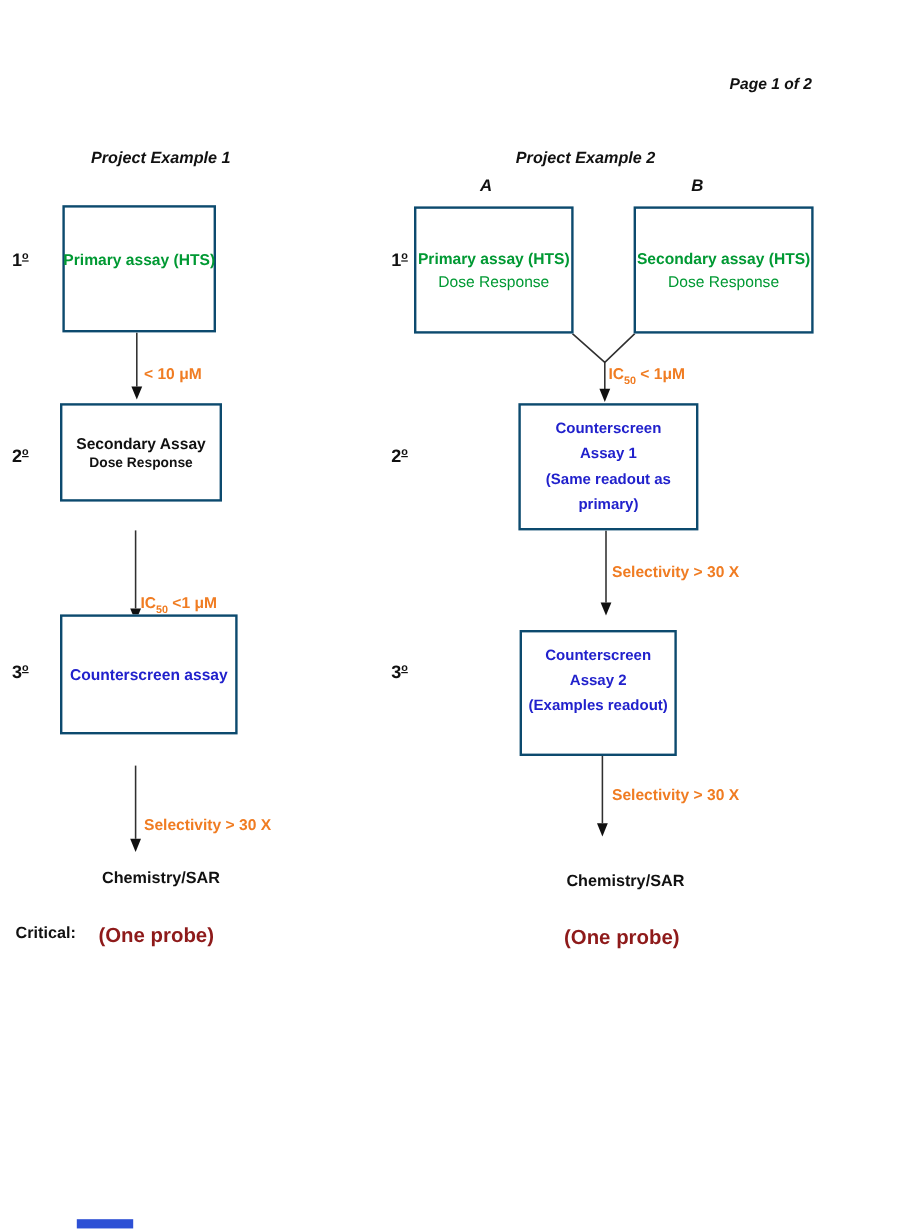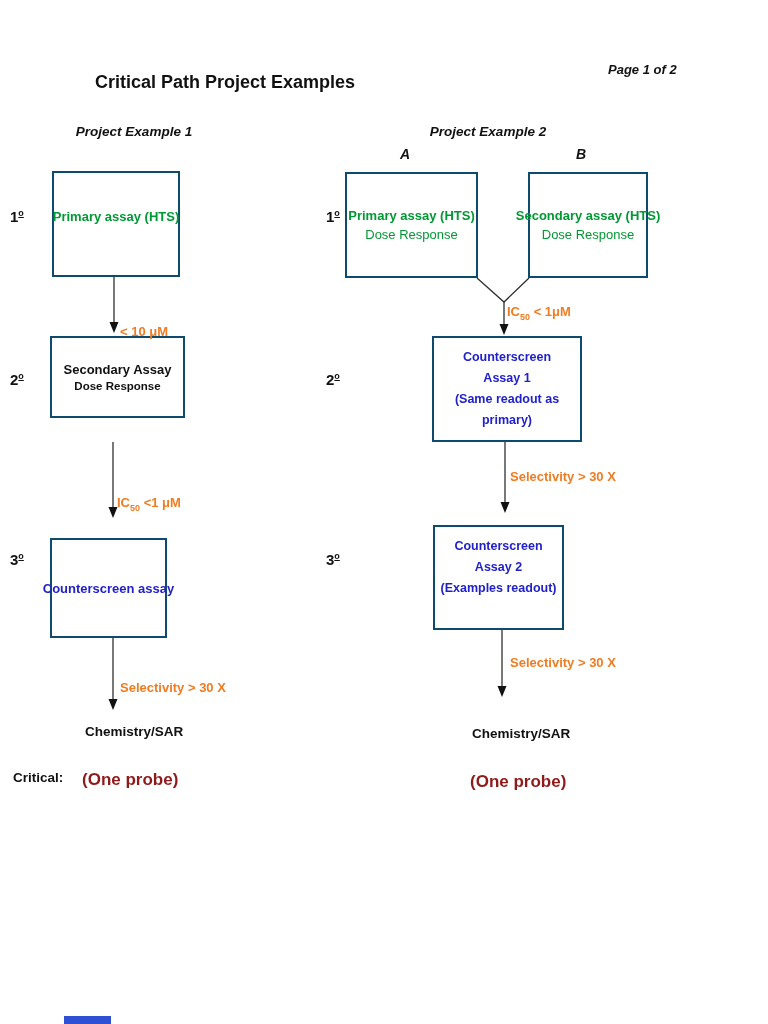--- a/index.html
+++ b/index.html
@@ -59,21 +59,20 @@
       <polyline points="477,278 504,302 529,278" fill="none" stroke="#303030" stroke-width="1.3"></polyline>
       <line x1="504" y1="302" x2="504" y2="325" stroke="#303030" stroke-width="1.3"></line>
       <path d="M504,335 L499.5,324 L508.5,324 Z" fill="#111"></path>
       <line x1="505" y1="442" x2="505" y2="502" stroke="#303030" stroke-width="1.3"></line>
       <path d="M505,513 L500.5,502 L509.5,502 Z" fill="#111"></path>
       <line x1="502" y1="630" x2="502" y2="686" stroke="#303030" stroke-width="1.3"></line>
       <path d="M502,697 L497.5,686 L506.5,686 Z" fill="#111"></path>
     </g>
   </svg>
 
-  <div class="abs title" style="left:95px; top:72px;">Critical Path Project Examples</div>
   <div class="abs page-ind" style="left:608px; top:62px;">Page 1 of 2</div>
 
   <div class="abs ex-heading" style="left:134px; top:124px;">Project Example 1</div>
   <div class="abs ex-heading" style="left:488px; top:124px;">Project Example 2</div>
   <div class="abs branch-label" style="left:400px; top:146px;">A</div>
   <div class="abs branch-label" style="left:576px; top:146px;">B</div>
 
   <div class="abs ordinal" style="left:10px; top:208px;"><span>1</span><sup class="ord">o</sup></div>
   <div class="abs ordinal" style="left:10px; top:371px;"><span>2</span><sup class="ord">o</sup></div>
   <div class="abs ordinal" style="left:10px; top:551px;"><span>3</span><sup class="ord">o</sup></div>
@@ -84,38 +83,38 @@
 
   <div class="box" style="left:52px; top:171px; width:128px; height:106px; justify-content:flex-start; padding-top:34px;">
     <span class="ln green-b">Primary assay (HTS)</span>
   </div>
 
   <div class="box" style="left:50px; top:336px; width:135px; height:82px;">
     <span class="ln black-b1">Secondary Assay</span>
     <span class="ln black-b2">Dose Response</span>
   </div>
 
-  <div class="box" style="left:50px; top:538px; width:117px; height:100px;text-align:right;">
+  <div class="box" style="left:50px; top:512px; width:148px; height:100px;text-align:right;">
     <span class="ln blue-b">Counterscreen assay</span>
   </div>
 
-  <div class="crit" style="left:120px; top:304px;margin-top:20px;">&lt; 10 μM</div>
+  <div class="crit" style="left:120px; top:304px;">&lt; 10 μM</div>
   <div class="crit" style="left:117px; top:495px;"><span>IC</span><sub>50</sub><span> &lt;1 μM</span></div>
   <div class="crit" style="left:120px; top:680px;">Selectivity &gt; 30 X</div>
 
   <div class="chem" style="left:85px; top:724px;">Chemistry/SAR</div>
   <div class="outcome-label" style="left:13px; top:770px;">Critical:</div>
   <div class="outcome-value" style="left:82px; top:770px;">(One probe)</div>
 
   <div class="box" style="left:345px; top:172px; width:133px; height:106px;">
     <span class="ln green-b">Primary assay (HTS)</span>
     <span class="ln green-r">Dose Response</span>
   </div>
 
-  <div class="box" style="left:528px; top:172px; width:120px; height:106px;">
+  <div class="box" style="left:528px; top:172px; width:150px; height:106px;">
     <span class="ln green-b">Secondary assay (HTS)</span>
     <span class="ln green-r">Dose Response</span>
   </div>
 
   <div class="box" style="left:432px; top:336px; width:150px; height:106px;">
     <span class="ln blue-b21">Counterscreen</span>
     <span class="ln blue-b21">Assay 1</span>
     <span class="ln blue-b21">(Same readout as</span>
     <span class="ln blue-b21">primary)</span>
   </div>

